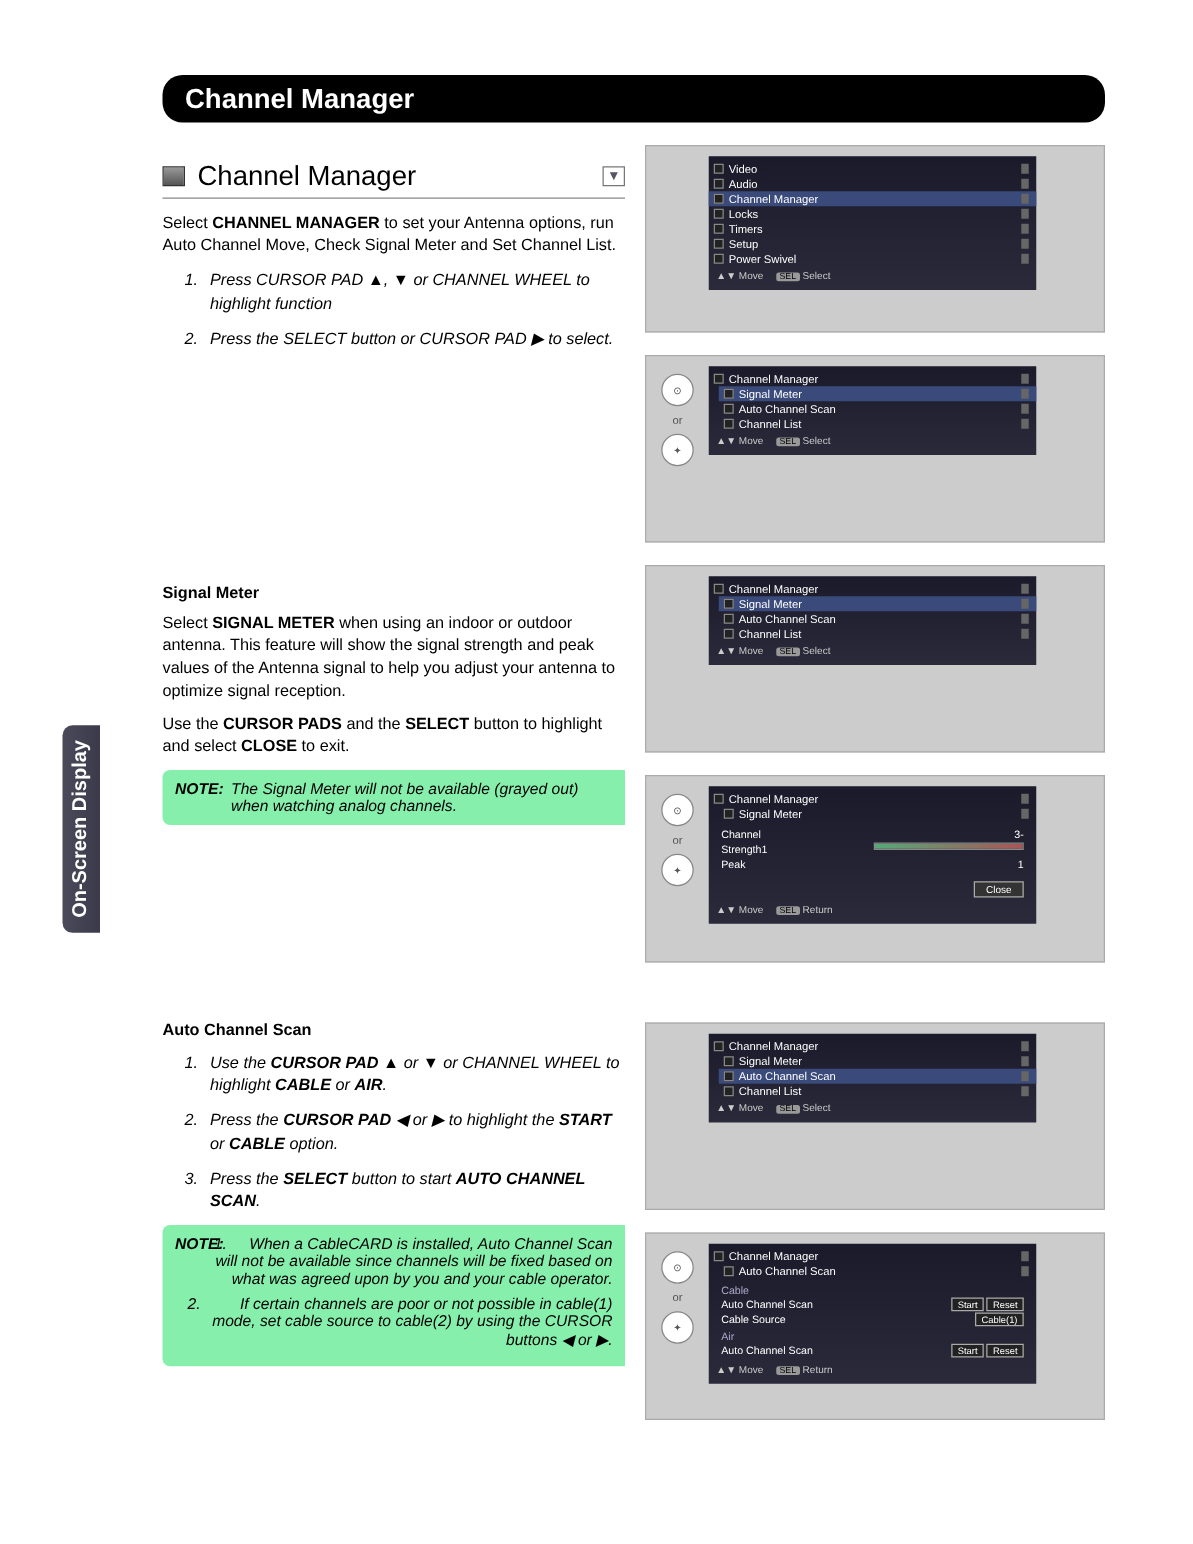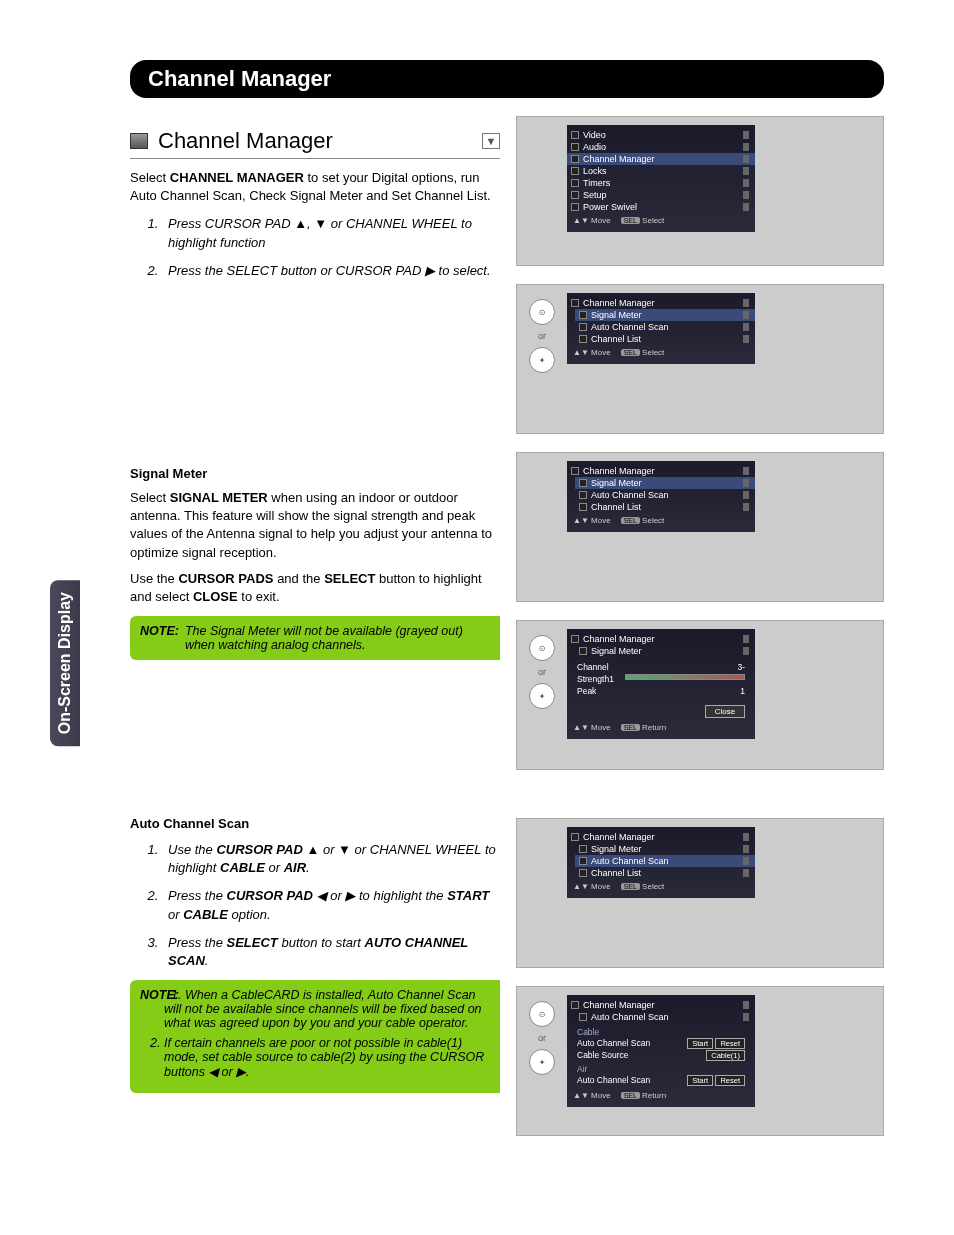--- a/index.html
+++ b/index.html
@@ -11,28 +11,28 @@
   .left { width: 370px; }
   .right { flex: 1; }
   .sub-head { display: flex; align-items: center; gap: 10px; border-bottom: 1px solid #888; padding-bottom: 4px; margin: 12px 0 10px; }
   .sub-head .sq { width: 18px; height: 16px; background: linear-gradient(to bottom,#999,#555); border: 1px solid #333; }
   .sub-head .txt { font-size: 22px; }
   .sub-head .arrow { margin-left: auto; width: 18px; height: 16px; border:1px solid #777; display:flex; align-items:center; justify-content:center; color:#556; font-size:11px; }
   .para { margin: 8px 0; line-height: 1.4; }
   ol.steps { margin: 10px 0 10px 32px; font-style: italic; }
   ol.steps li { margin-bottom: 10px; line-height: 1.4; padding-left: 6px; }
   .sec-title { font-weight: 800; margin-top: 16px; }
-  .note-box { background: #84cc16; border-radius: 6px 0 0 6px; padding: 8px 10px; margin: 10px 0; font-style: italic; font-size: 12.5px; display:flex; gap:6px; }
+  .note-box { background: #86efac; border-radius: 6px 0 0 6px; padding: 8px 10px; margin: 10px 0; font-style: italic; font-size: 12.5px; display:flex; gap:6px; }
   .note-box .nlabel { font-weight: 800; font-style: italic; }
   .note-box ol { margin-left: 24px; }
-  .note-box ol li { margin-bottom: 6px; }
+  .note-box ol li { margin-bottom: 6px; text-align: right; }
   .shot { background: #ccc; border: 1px solid #aaa; padding: 8px; margin-bottom: 18px; display:flex; align-items:flex-start; gap:8px; min-height:150px; }
   .shot .controls { width: 34px; display:flex; flex-direction:column; gap:6px; align-items:center; padding-top:6px; font-size:9px; color:#555;}
   .ctrl-circle { width:26px; height:26px; border:1.5px solid #888; border-radius:50%; display:flex; align-items:center; justify-content:center; font-size:8px; background:#fff;}
-  .osd { background: linear-gradient(to bottom,#1a1a2a,#2a2a3a); width: 188px; color:#fff; font-size:9px; padding:4px 0; }
+  .osd { background: linear-gradient(to bottom,#1a1a2a,#2a2a3a); width: 262px; color:#fff; font-size:9px; padding:4px 0; }
   .osd-row { display:flex; align-items:center; gap:4px; padding:1px 6px 1px 4px; position:relative;}
   .osd-row.hl { background:#3a4a7a; }
   .osd-row .bx { width:8px; height:8px; border:1px solid #888; background:#222; flex-shrink:0;}
   .osd-row .label { flex:1; white-space:nowrap; }
   .osd-row .end { width:6px; height:8px; background:#666;}
   .osd-foot { padding:3px 6px; display:flex; gap:10px; font-size:8px; color:#ccc;}
   .osd-foot .btn-sel { background:#999; color:#000; padding:0 3px; border-radius:2px; font-size:7px;}
   .meter-body { padding:4px 10px; }
   .meter-body .row { display:flex; justify-content:space-between; font-size:8.5px; padding:1px 0;}
   .meter-bar { height:6px; background:linear-gradient(to right,#5a7,#a55); width:120px; margin-left:auto; border:1px solid #888;}
@@ -56,21 +56,21 @@
 
     <div class="left">
 
       <div class="sub-head">
         <span class="sq"></span>
         <span class="txt">Channel Manager</span>
         <span class="arrow">▼</span>
       </div>
 
       <p class="para">
-        <span>Select </span><b>CHANNEL MANAGER</b><span> to set your Digital options, run Auto Channel Scan, Check Signal Meter and Set Channel List.</span>
+        <span>Select </span><b>CHANNEL MANAGER</b><span> to set your Antenna options, run Auto Channel Move, Check Signal Meter and Set Channel List.</span>
       </p>
 
       <ol class="steps">
         <li>Press CURSOR PAD ▲, ▼ or CHANNEL WHEEL to highlight function</li>
         <li>Press the SELECT button or CURSOR PAD ▶ to select.</li>
       </ol>
 
       <div style="height:160px"></div>
 
       <p class="sec-title">Signal Meter</p>

